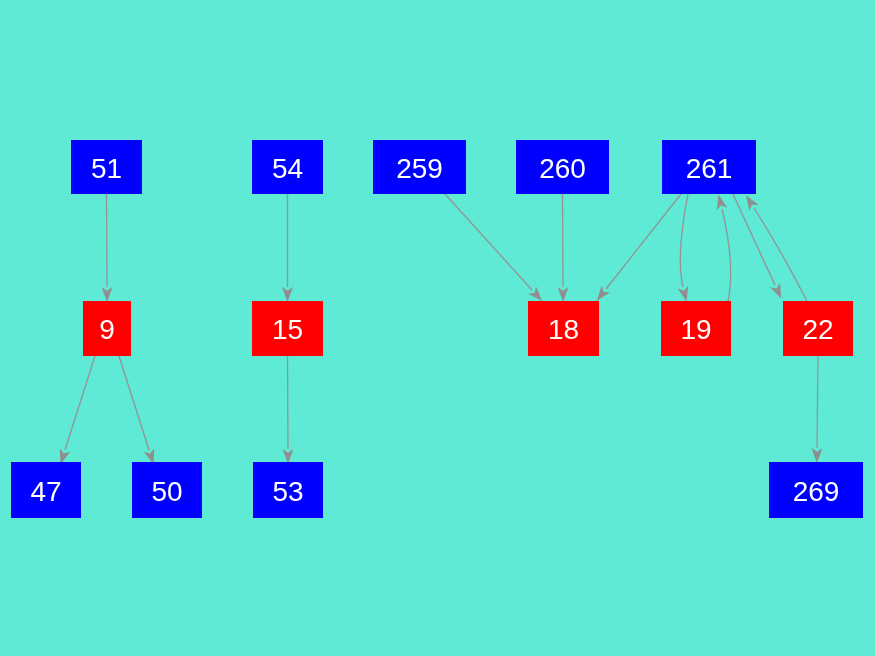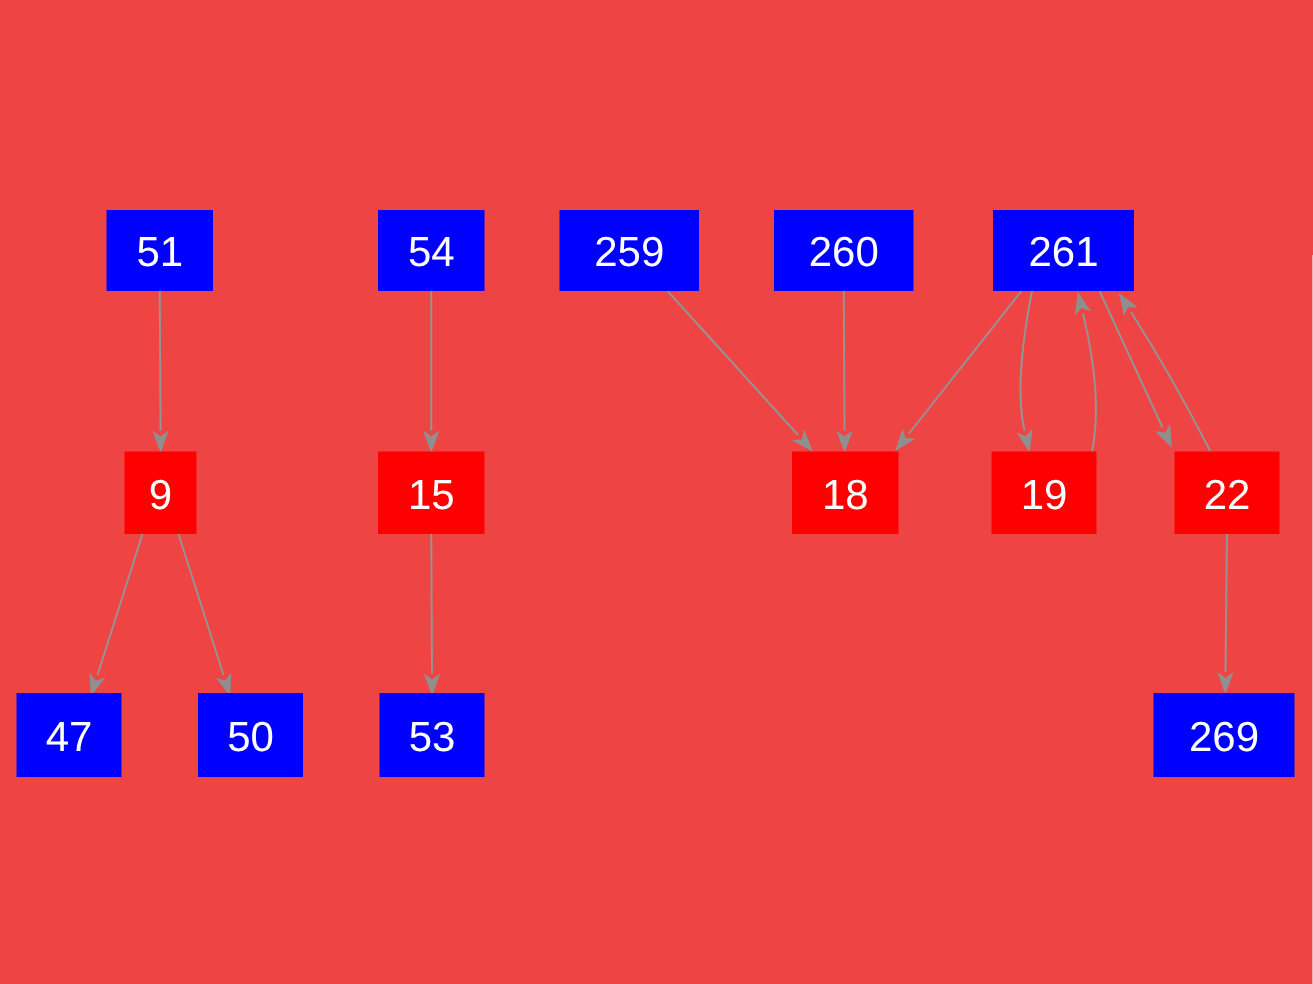--- a/index.html
+++ b/index.html
@@ -8,21 +8,21 @@
     background: #ffffff;
     width: 875px;
     height: 656px;
     overflow: hidden;
     font-family: "Liberation Sans", sans-serif;
   }
   .viewport {
     position: relative;
     width: 875px;
     height: 656px;
-    background: #ef4444;
+    background: #5eead4;
   }
   svg.graph {
     display: block;
     width: 875px;
     height: 656px;
   }
   .node-rect {
     stroke: none;
   }
   .node-label {

